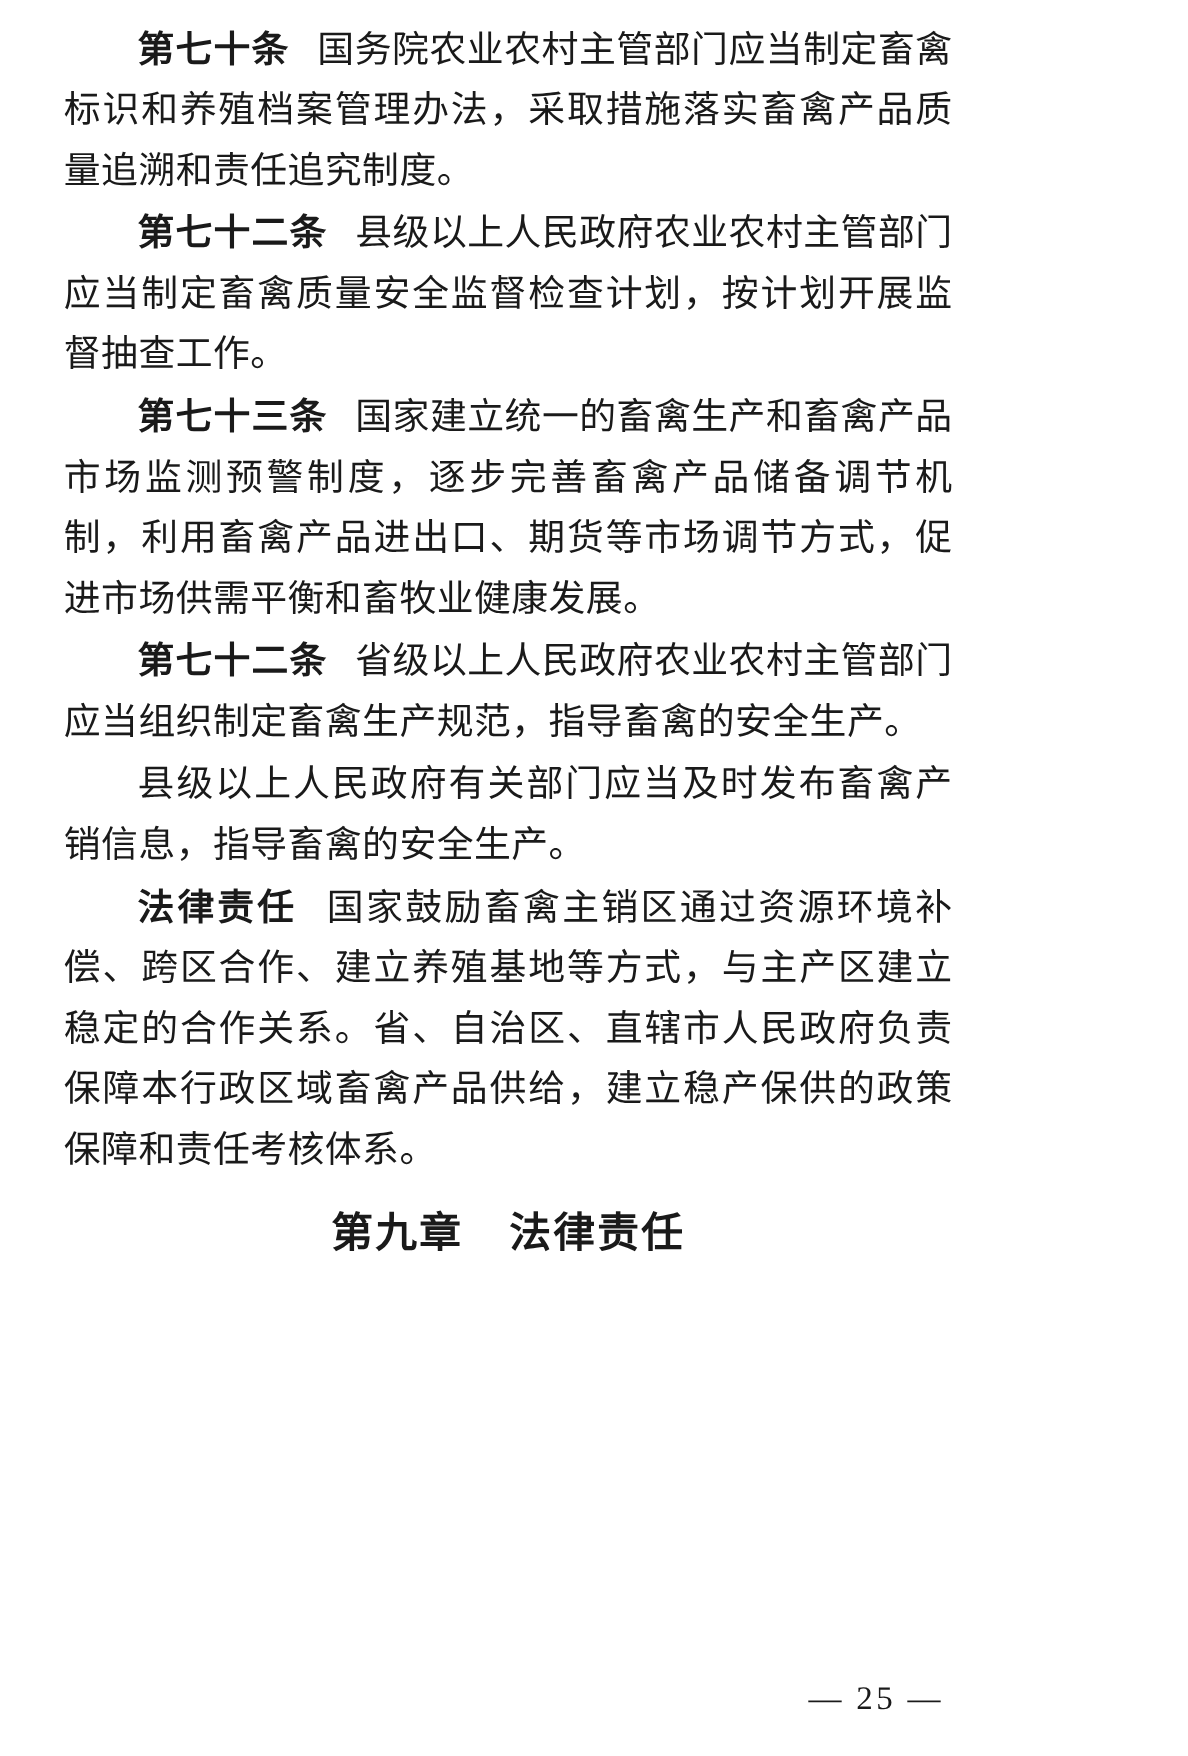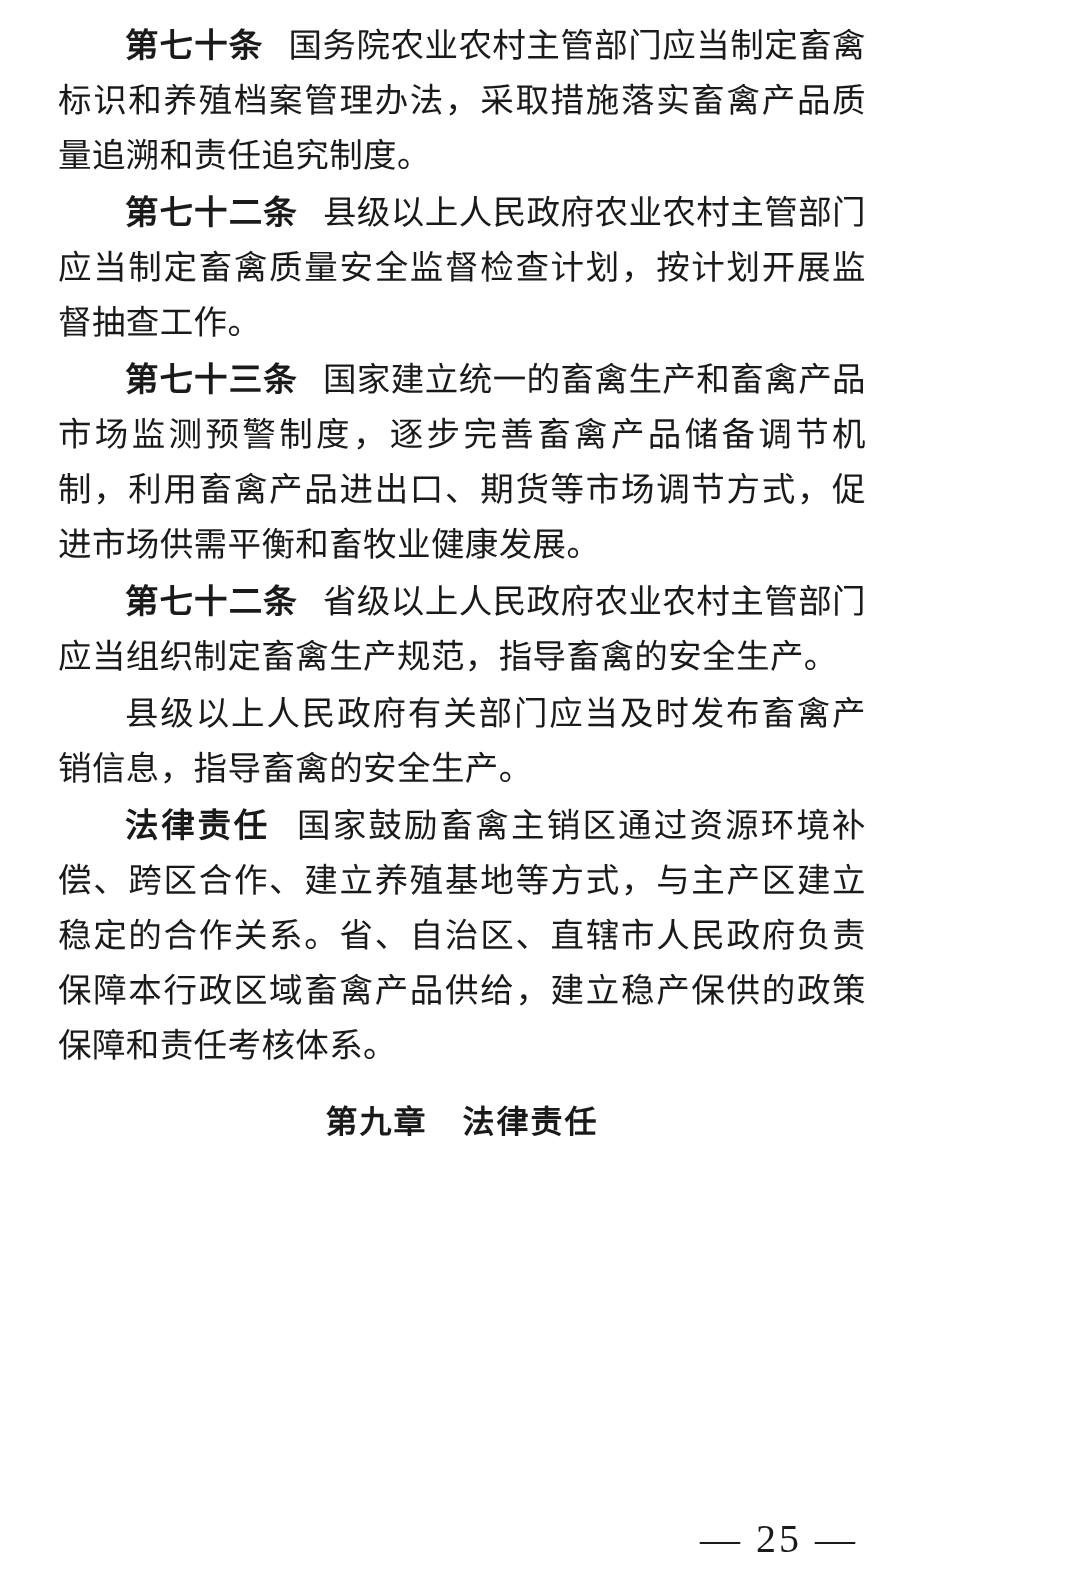--- a/index.html
+++ b/index.html
@@ -35,37 +35,37 @@
   }
   .para .lead {
     font-weight: bold;
     letter-spacing: 1px;
   }
   .para .gap {
     display: inline-block;
     width: 0.75em;
   }
   .chapter-heading {
-    font-size: 32px;
+    font-size: 38px;
     line-height: 55px;
     font-weight: bold;
     text-align: center;
     text-indent: 0;
     letter-spacing: 2px;
     margin: 22px 0 18px 0;
   }
   .chapter-heading .sep {
     display: inline-block;
     width: 1.1em;
   }
   .footer {
     position: absolute;
     right: 66px;
     bottom: 34px;
-    font-size: 40px;
+    font-size: 30px;
     letter-spacing: 3px;
     color: #1a1a1a;
   }
 </style>
 </head>
 <body>
 
 <div class="page">
 
   <p class="para">

